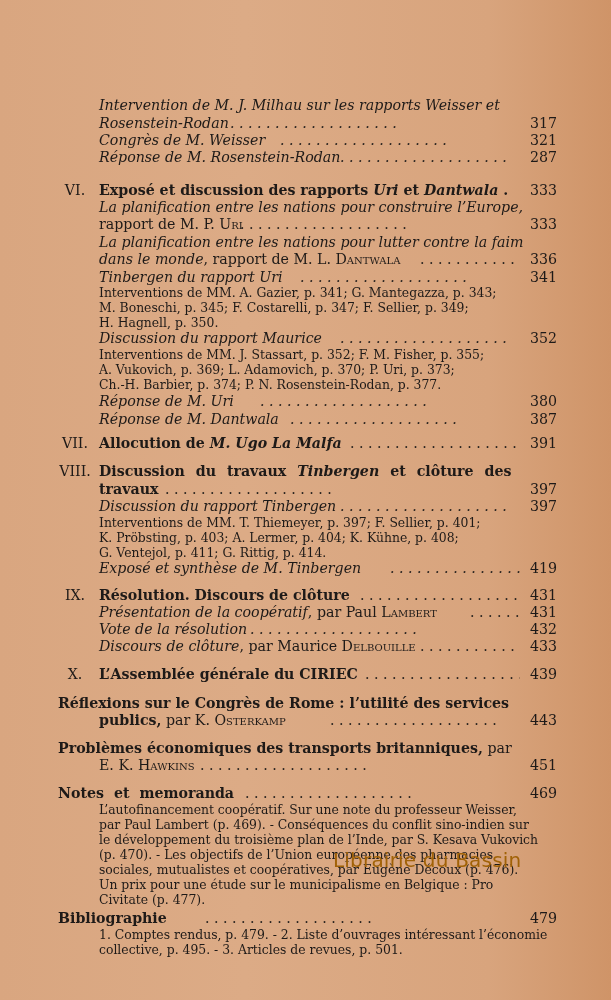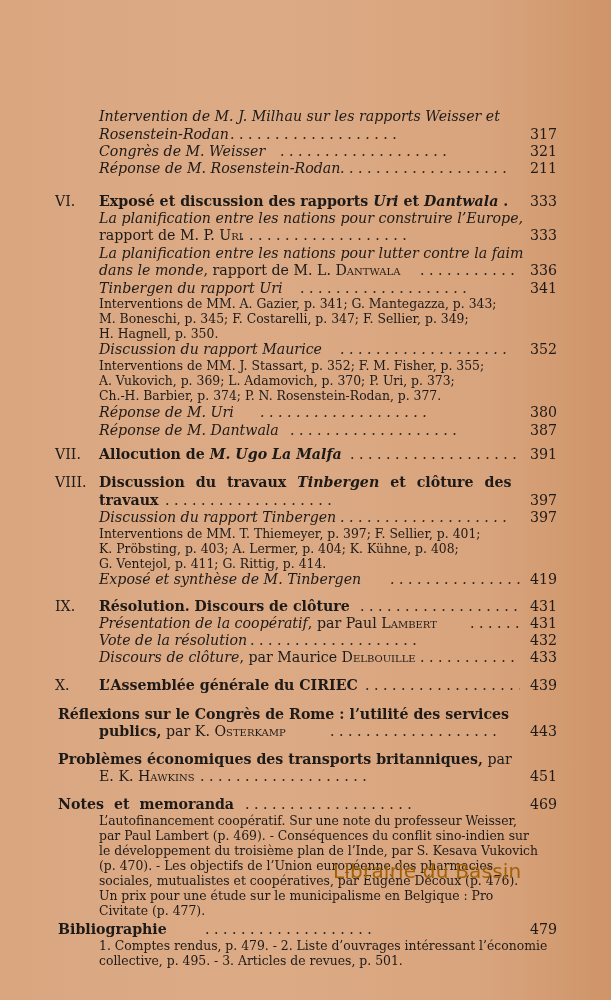--- a/index.html
+++ b/index.html
@@ -3,27 +3,27 @@
 <meta charset="utf-8">
 <style>
   html, body { margin: 0; padding: 0; }
   body {
     width: 611px; height: 1000px; overflow: hidden;
     background: linear-gradient(90deg, #d9a680 0%, #dcab86 40%, #d8a47d 80%, #cf9468 100%);
     font-family: "DejaVu Serif", "Liberation Serif", serif;
     color: #1e1a18;
     position: relative;
   }
-  .page { position: absolute; left: 0; top: 16px; width: 611px; height: 716px; }
+  .page { position: absolute; left: 0; top: 5px; width: 611px; height: 716px; }
   .line {
     position: absolute; left: 0; width: 611px;
     font-size: 14.2px; line-height: 17px; white-space: nowrap;
   }
   .sm { font-size: 12.4px; line-height: 15px; }
-  .num { position: absolute; left: 55px; width: 40px; text-align: left; font-weight: normal; }
+  .num { position: absolute; left: 55px; width: 40px; text-align: center; font-weight: normal; }
   .txt { position: absolute; }
   .pg { position: absolute; left: 520px; width: 37px; text-align: right; }
   .dots { position: absolute; letter-spacing: 0; color: #2a2420; }
   i, .it { font-style: italic; }
   b, .bd { font-weight: bold; }
   .sc { font-variant: small-caps; }
   .watermark {
     position: absolute; left: 333px; top: 843px;
     font-family: "DejaVu Sans", "Liberation Sans", sans-serif;
     font-size: 20px; color: #a16207; letter-spacing: 0.2px;
@@ -43,21 +43,21 @@
     <span class="pg" style="font-style:normal">317</span>
   </div>
   <div class="line it" style="top:127px">
     <span class="txt" style="left:99px">Congrès de M. Weisser</span>
     <span class="dots" style="left:280px">. . . . . . . . . . . . . . . . . . .</span>
     <span class="pg" style="font-style:normal">321</span>
   </div>
   <div class="line it" style="top:144px">
     <span class="txt" style="left:99px">Réponse de M. Rosenstein-Rodan</span>
     <span class="dots" style="left:340px; width:180px; overflow:hidden">. . . . . . . . . . . . . . . . . . .</span>
-    <span class="pg" style="font-style:normal">211</span>
+    <span class="pg" style="font-style:normal">287</span>
   </div>
 
   <div class="line" style="top:177px">
     <span class="num">VI.</span>
     <span class="txt bd" style="left:99px">
       <span>Exposé et discussion des rapports </span><i>Uri</i><span> et </span><i>Dantwala</i><span> .</span>
     </span>
     <span class="pg">333</span>
   </div>
   <div class="line it" style="top:194px">

